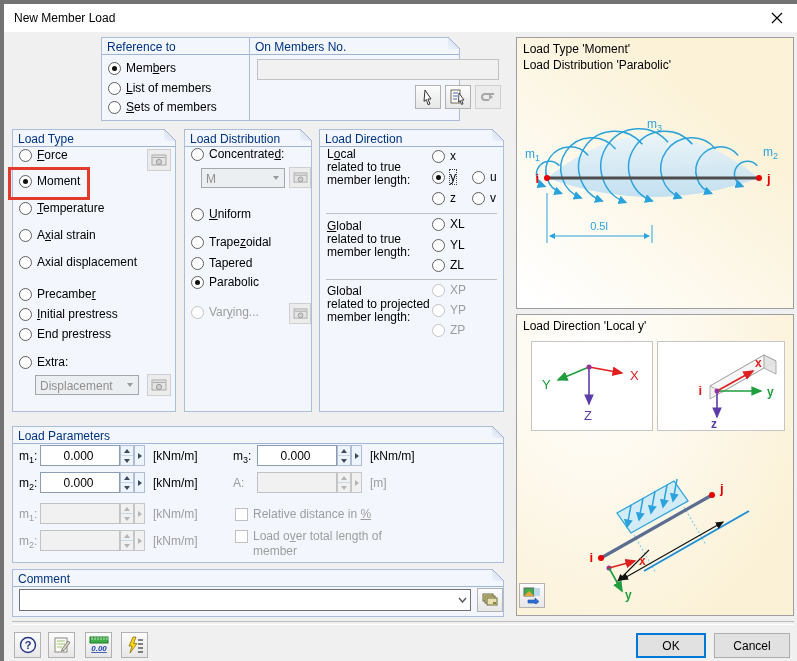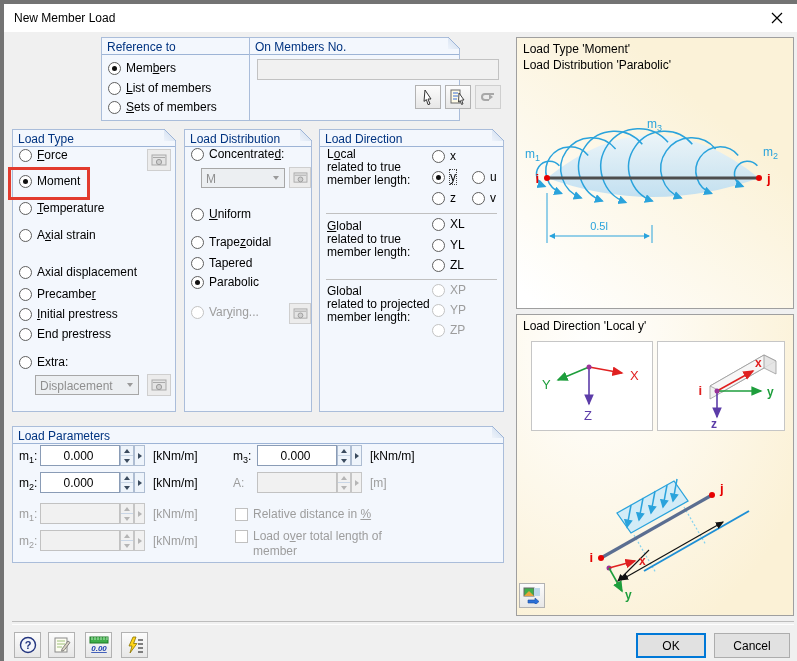--- a/index.html
+++ b/index.html
@@ -125,21 +125,21 @@
       <span class="lbl3"><span>Moment</span><span class="mn"></span><span></span></span>
     </div>
     <div class="opt" style="left:6px;top:70px">
       <span class="radio"></span>
       <span class="lbl3"><span></span><span class="mn">T</span><span>emperature</span></span>
     </div>
     <div class="opt" style="left:6px;top:97px">
       <span class="radio"></span>
       <span class="lbl3"><span>A</span><span class="mn">x</span><span>ial strain</span></span>
     </div>
-    <div class="opt" style="left:6px;top:134px">
+    <div class="opt" style="left:6px;top:124px">
       <span class="radio"></span>
       <span class="lbl3"><span>Axial displacement</span><span class="mn"></span><span></span></span>
     </div>
     <div class="opt" style="left:6px;top:156px">
       <span class="radio"></span>
       <span class="lbl3"><span>Precambe</span><span class="mn">r</span><span></span></span>
     </div>
     <div class="opt" style="left:6px;top:176px">
       <span class="radio"></span>
       <span class="lbl3"><span></span><span class="mn">I</span><span>nitial prestress</span></span>
@@ -382,20 +382,40 @@
       <span class="cb"></span>
       <span class="dis"><span>Relative distance in </span><span class="mn">%</span><span></span></span>
     </div>
     <div class="opt" style="left:222px;top:101px">
       <span class="cb"></span>
       <span class="dis"><span>Load o</span><span class="mn">v</span><span>er total length of</span></span>
     </div>
     <div class="dis" style="position:absolute;left:240px;top:117px">member</div>
   </div>
 
+  <div class="grp" style="left:8px;top:565px;width:492px;height:48px">
+    <div class="grp-hd">Comment</div>
+      <div class="fold"></div>
+    <div class="combo en" style="left:6px;top:19px;width:452px;height:22px">
+      <span class="val"></span>
+      <span class="chev">
+        <svg width="9" height="6" viewBox="0 0 9 6">
+            <path d="M1,1 L4.5,5 L8,1" fill="none" stroke="#555" stroke-width="1.4"></path>
+          </svg>
+      </span>
+    </div>
+    <div class="iconbtn" style="left:464px;top:18px;width:26px;height:24px">
+      <svg width="17" height="14" viewBox="0 0 17 14">
+        <rect x="1" y="1" width="10" height="7" fill="#ddd59b" stroke="#6e6a3a"></rect>
+        <rect x="3" y="3" width="10" height="7" fill="#ddd59b" stroke="#6e6a3a"></rect>
+        <rect x="5" y="5" width="10" height="7" fill="#e7e1b0" stroke="#6e6a3a"></rect>
+        <rect x="11" y="9" width="3" height="2" fill="#8a8347"></rect>
+      </svg>
+    </div>
+  </div>
 
   <div class="sepline" style="left:8px;top:617px;width:782px"></div>
 
   <div class="iconbtn" style="left:10px;top:628px;width:27px;height:26px">
     <svg width="18" height="18" viewBox="0 0 18 18">
       <circle cx="9" cy="9" r="7.5" fill="#f4f6fb" stroke="#23357f" stroke-width="1.4"></circle>
       <text x="9" y="13" text-anchor="middle" font-size="11" font-weight="bold" fill="#23357f">?</text>
     </svg>
   </div>
   <div class="iconbtn" style="left:44px;top:628px;width:27px;height:26px">

